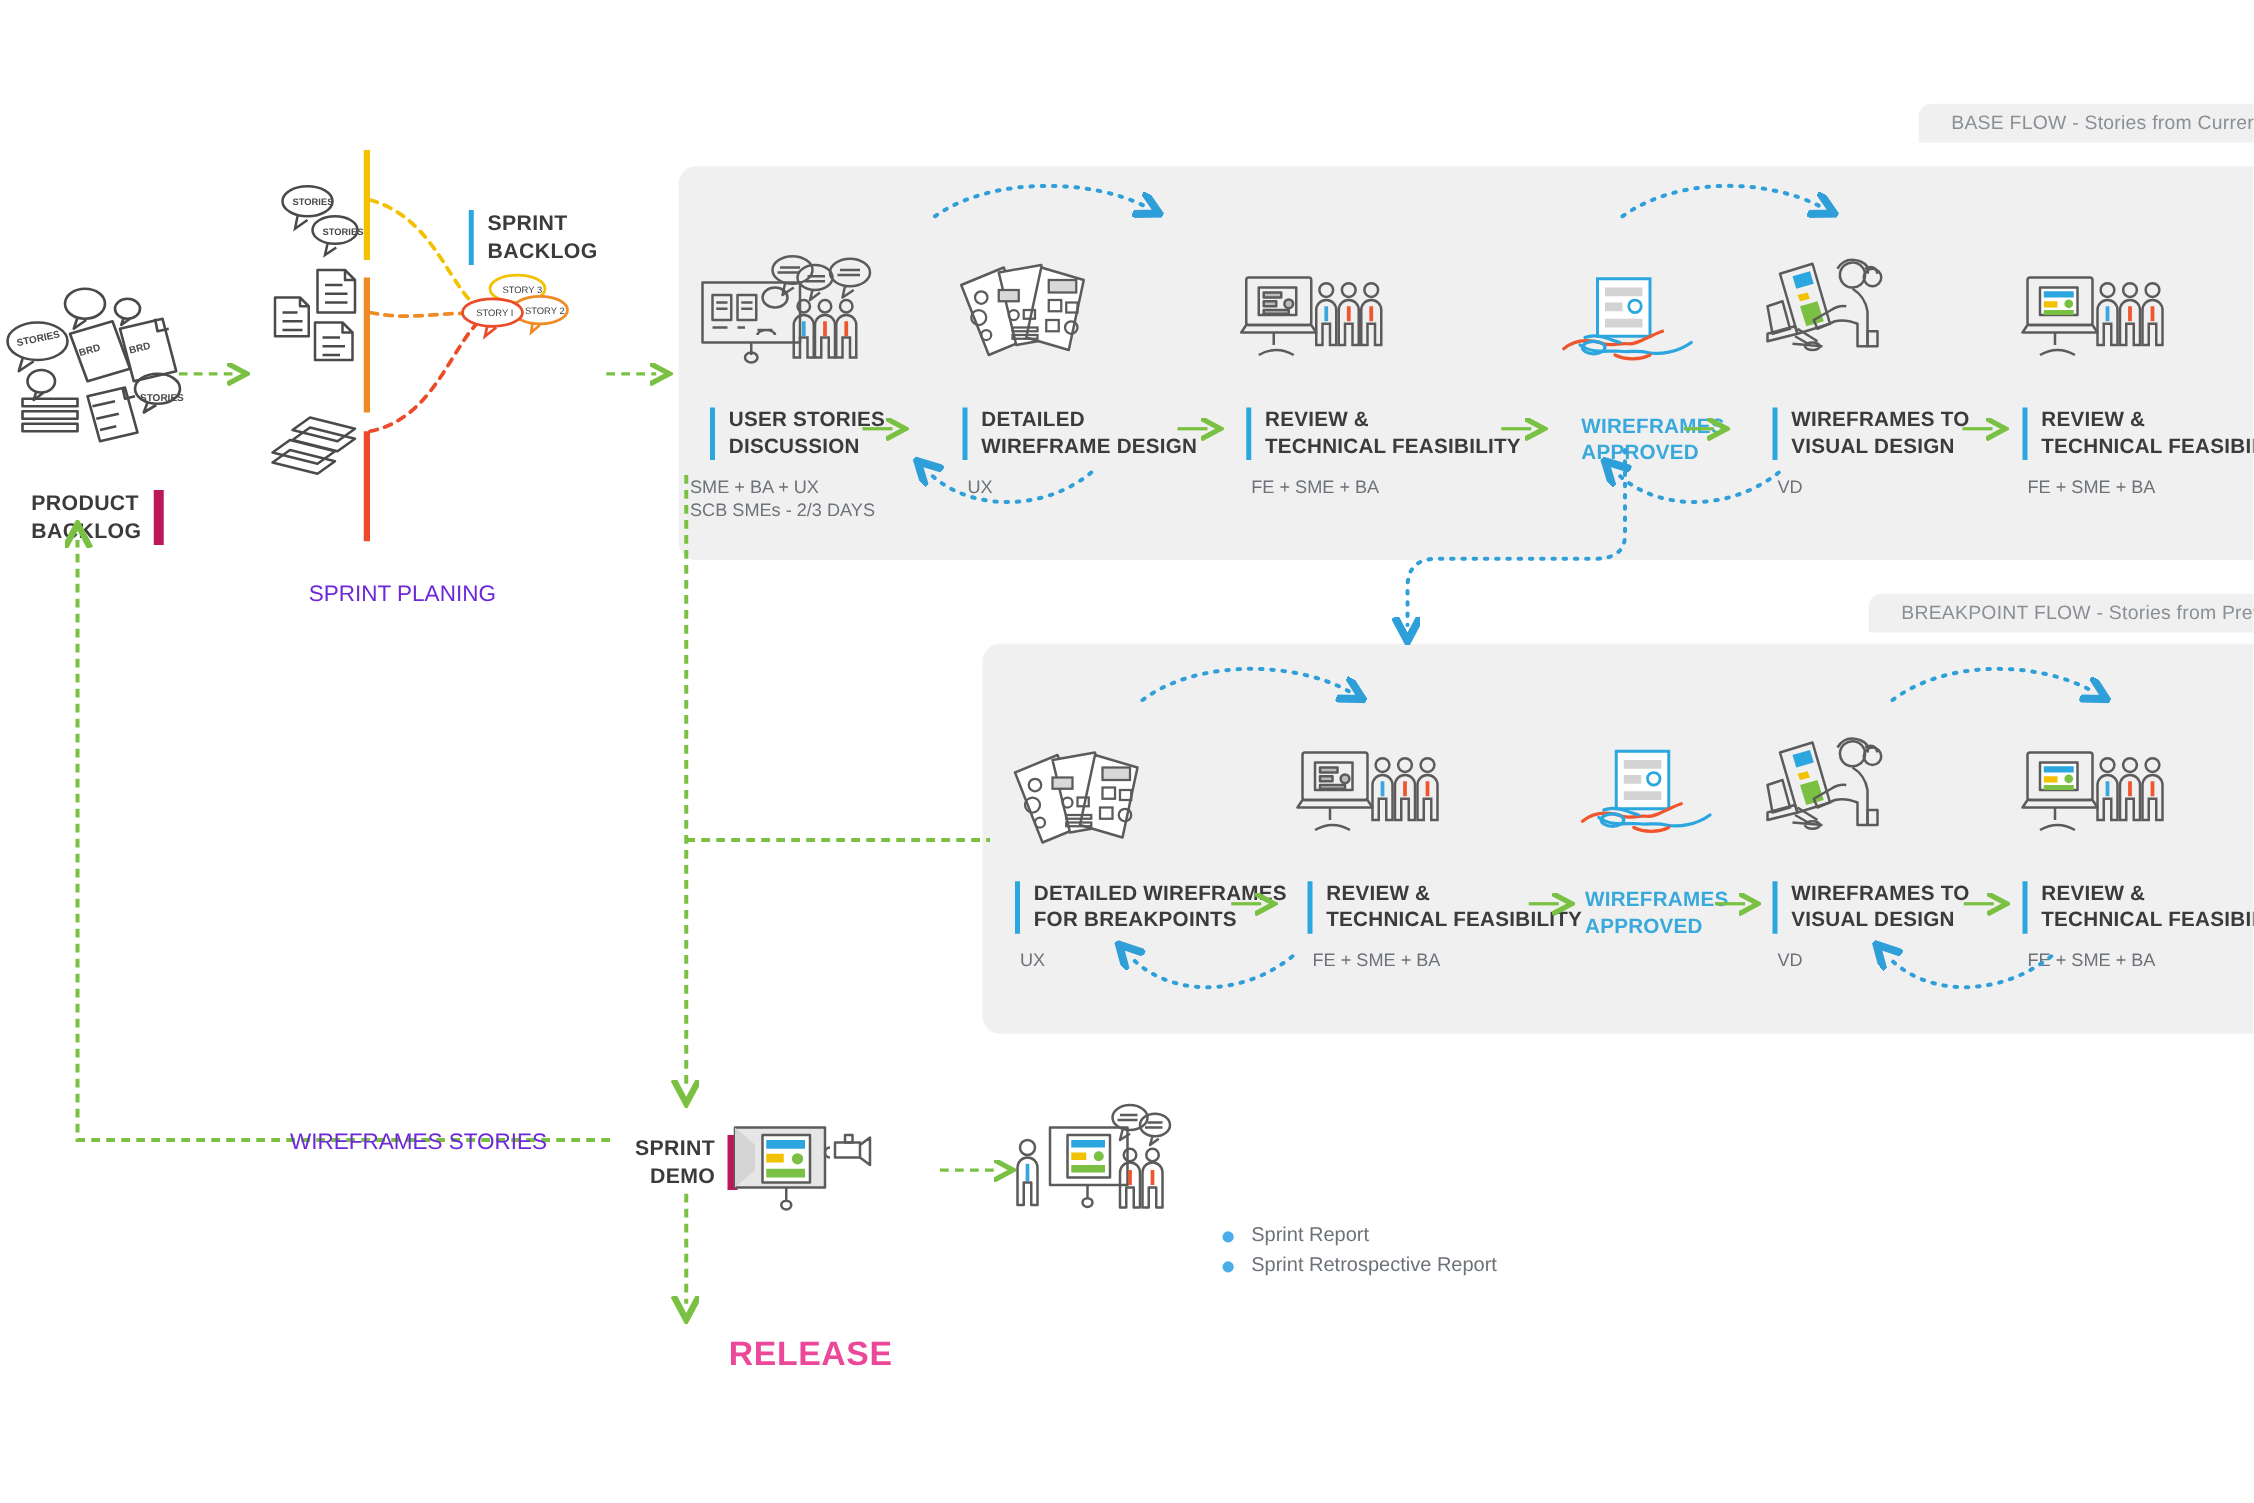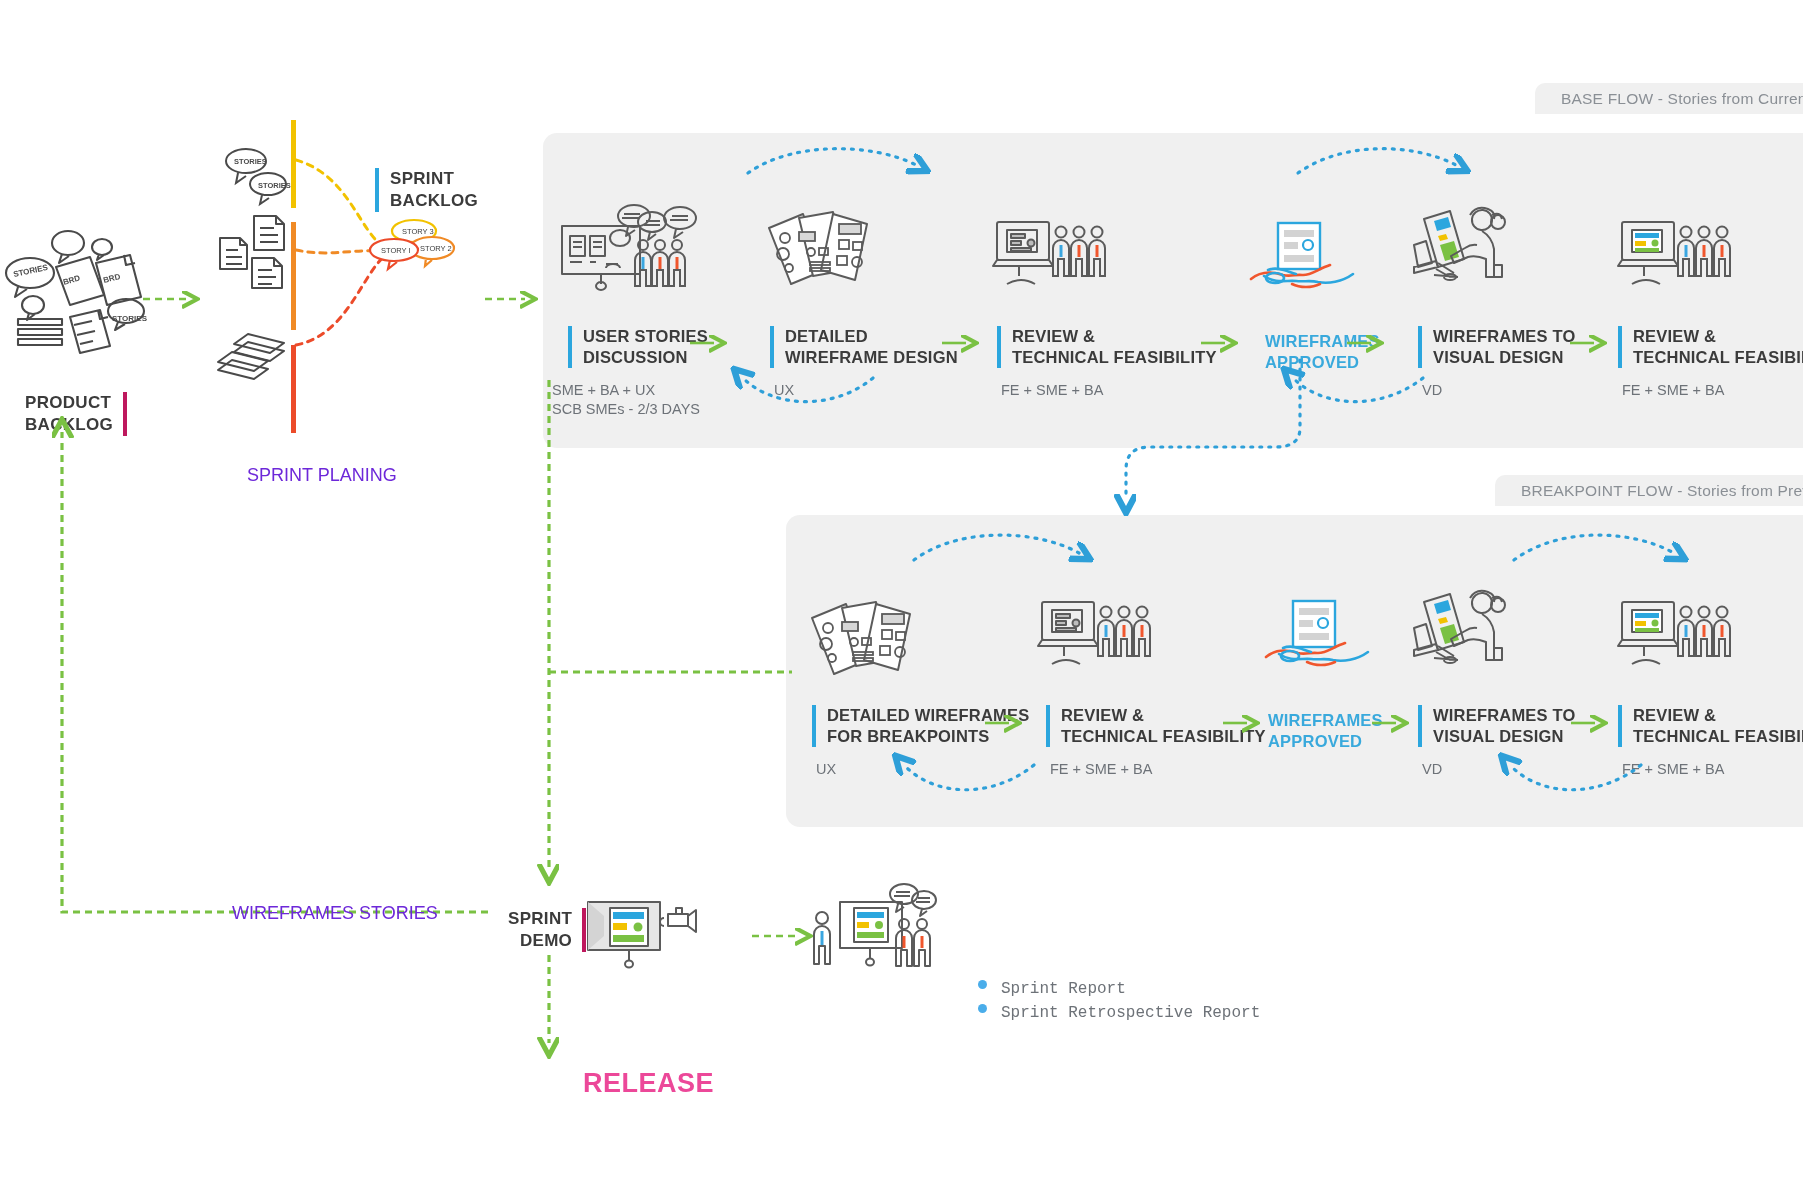--- a/index.html
+++ b/index.html
@@ -17,29 +17,29 @@
               font-weight:bold;font-size:16.5px;line-height:21px;color:#3b3b3b;
               letter-spacing:.2px;padding-left:11px;
               border-left:4px solid #2ba6de;text-transform:uppercase;
               font-stretch:condensed;white-space:nowrap;}
   .step-title.plain{border-left:none;padding-left:0;color:#39a9dc;}
   .step-sub{position:absolute;font-size:14.5px;color:#6d7278;white-space:nowrap;line-height:19px;}
 
   
   .big-label{position:absolute;font-weight:bold;font-size:17px;line-height:22px;
              color:#3b3b3b;letter-spacing:.3px;text-transform:uppercase;white-space:nowrap;}
-  .bar-right{border-right:4px solid #be185d;padding-right:10px;}
+  .bar-right{border-right:8px solid #be185d;padding-right:10px;}
   .bar-left{border-left:4px solid #2ba6de;padding-left:11px;}
   .small-label{position:absolute;font-size:18px;color:#6d28d9;white-space:nowrap;}
 
   .release-title{position:absolute;color:#ec4899;font-weight:bold;font-size:27px;
                  letter-spacing:.5px;text-transform:uppercase;}
 
   .bullets{position:absolute;}
-  .bullets .bl{display:flex;margin-bottom:6px;font-family:Liberation Mono, monospace;}
+  .bullets .bl{display:flex;align-items:center;margin-bottom:6px;}
   .bullets .dot{width:9px;height:9px;border-radius:50%;background:#4aadea;
                 margin-right:14px;flex:0 0 auto;}
   .bullets .btxt{font-size:16px;color:#6d7278;white-space:nowrap;}
 
   svg{overflow:visible;}
 </style>
 </head>
 <body>
 
 <div id="canvas">

